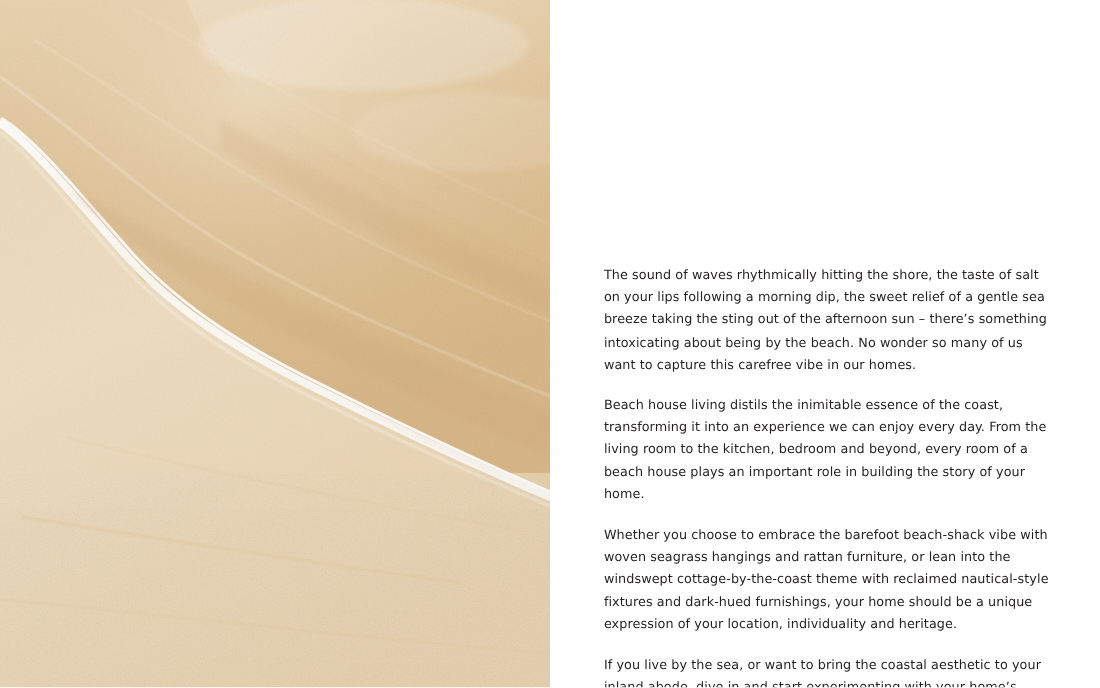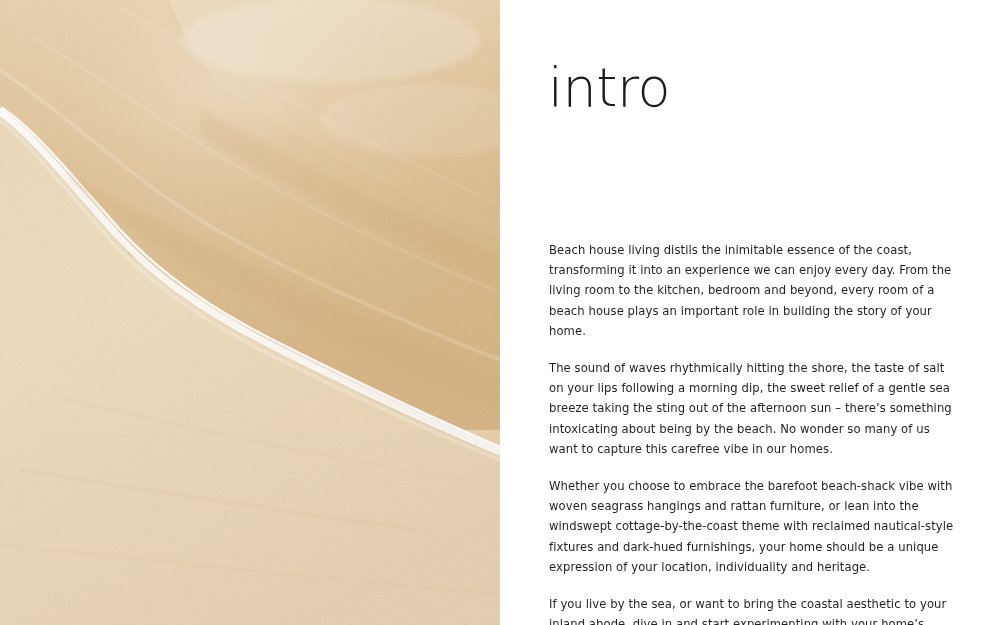--- a/index.html
+++ b/index.html
@@ -159,23 +159,22 @@
       <rect x="0" y="430" width="500" height="195" fill="#a07f4d" filter="url(#grain)" opacity="0.25"></rect>
 
       <path d="M20 470 C 120 486, 260 508, 420 530" fill="none" stroke="#d9bf94" stroke-width="2.2" opacity="0.35" filter="url(#tinyBlur)"></path>
       <path d="M0 545 C 130 556, 300 578, 500 594" fill="none" stroke="#d9bf94" stroke-width="2" opacity="0.28" filter="url(#tinyBlur)"></path>
       <path d="M60 398 C 170 424, 300 452, 470 482" fill="none" stroke="#dcc39b" stroke-width="1.8" opacity="0.30" filter="url(#tinyBlur)"></path>
     </svg>
   </div>
 
   <div class="text-panel">
 
-    <h1 class="chapter-title">intro</h1>
 
     <div class="body-copy">
+      <p>The sound of waves rhythmically hitting the shore, the taste of salt on your lips following a morning dip, the sweet relief of a gentle sea breeze taking the sting out of the afternoon sun – there’s something intoxicating about being by the beach. No wonder so many of us want to capture this carefree vibe in our homes.</p>
       <p>Beach house living distils the inimitable essence of the coast, transforming it into an experience we can enjoy every day. From the living room to the kitchen, bedroom and beyond, every room of a beach house plays an important role in building the story of your home.</p>
-      <p>The sound of waves rhythmically hitting the shore, the taste of salt on your lips following a morning dip, the sweet relief of a gentle sea breeze taking the sting out of the afternoon sun – there’s something intoxicating about being by the beach. No wonder so many of us want to capture this carefree vibe in our homes.</p>
       <p>Whether you choose to embrace the barefoot beach-shack vibe with woven seagrass hangings and rattan furniture, or lean into the windswept cottage-by-the-coast theme with reclaimed nautical-style fixtures and dark-hued furnishings, your home should be a unique expression of your location, individuality and heritage.</p>
       <p>If you live by the sea, or want to bring the coastal aesthetic to your inland abode, dive in and start experimenting with your home’s interior design to bring your beach house dream to life.</p>
     </div>
 
   </div>
 </div>
 
 </body></html>

